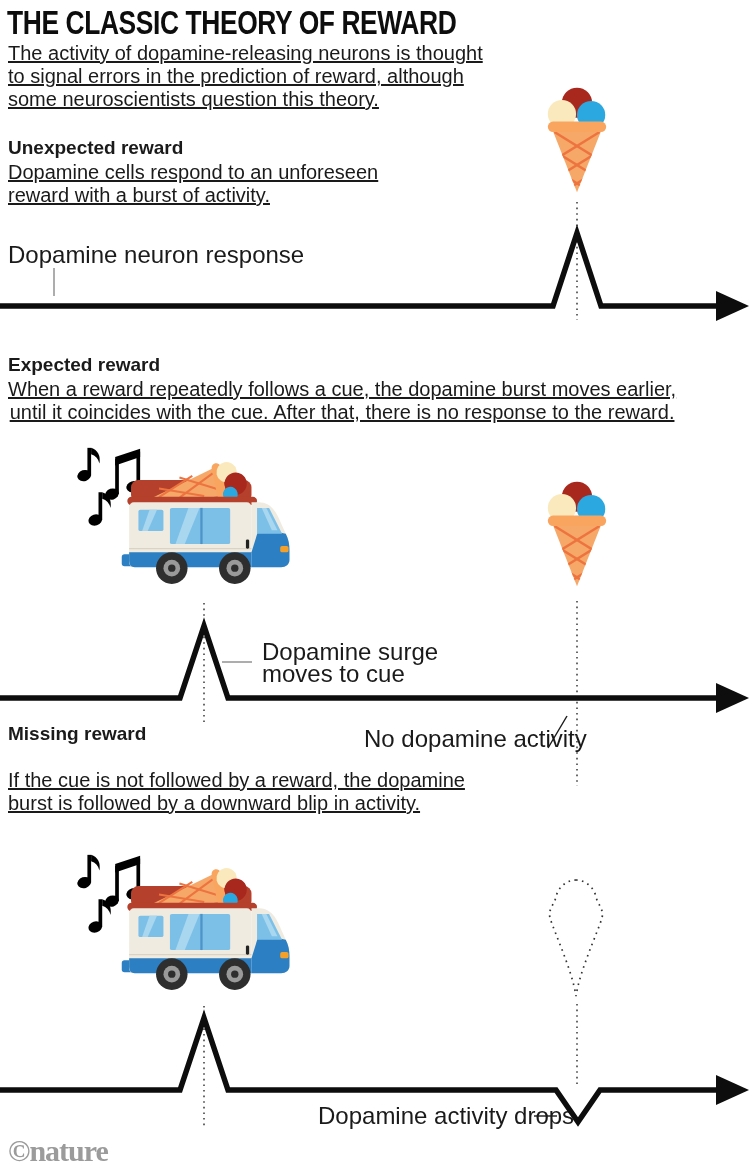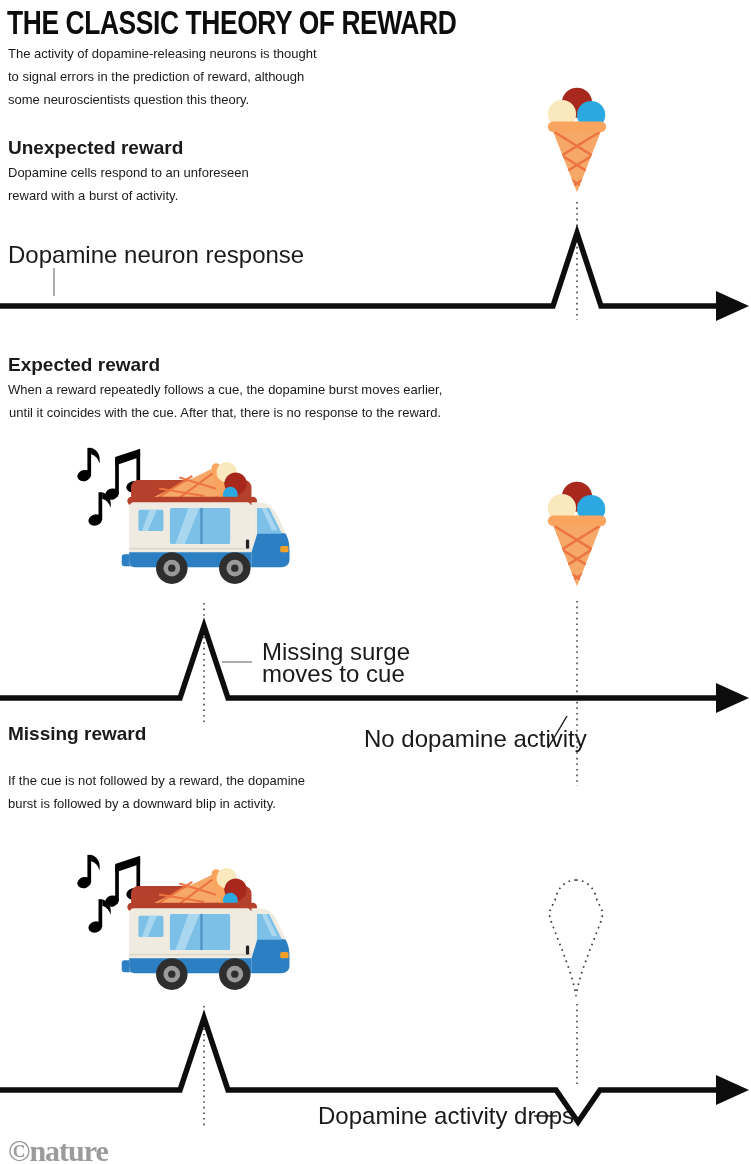--- a/index.html
+++ b/index.html
@@ -5,21 +5,21 @@
   html,body{margin:0;padding:0;background:#fff;}
   #canvas{
     position:relative;width:751px;height:1164px;background:#fff;overflow:hidden;
     font-family:"Liberation Sans",sans-serif;color:#1a1a1a;
   }
   .abs{position:absolute;}
   .title{
     left:7px;top:4px;font-size:33px;font-weight:bold;letter-spacing:-.5px;
     transform:scaleX(.80);transform-origin:left top;white-space:nowrap;color:#0d0d0d;
   }
-  .body-text{font-size:13px;line-height:23px;white-space:pre-line;}
+  .body-text{font-size:20px;line-height:23px;white-space:pre-line;text-decoration:underline;}
   .intro{left:8px;top:42px;}
   .sec-head{font-size:19px;font-weight:bold;white-space:nowrap;}
   .label{font-size:24px;line-height:22px;white-space:pre-line;}
   .credit{
     left:8px;top:1116px;font-family:"Liberation Serif",serif;font-weight:bold;
     font-size:30px;color:#9b9b9b;letter-spacing:-1px;margin-top:18px;
   }
   svg{display:block;}
   #overlay{position:absolute;left:0;top:0;pointer-events:none;}
 </style>
@@ -34,21 +34,21 @@
 some neuroscientists question this theory.</div>
 
   <div class="abs sec-head" style="left:8px;top:137px;">Unexpected reward</div>
   <div class="abs body-text" style="left:8px;top:161px;">Dopamine cells respond to an unforeseen
 reward with a burst of activity.</div>
   <div class="abs label" style="left:8px;top:244px;">Dopamine neuron response</div>
 
   <div class="abs sec-head" style="left:8px;top:354px;">Expected reward</div>
   <div class="abs body-text" style="left:8px;top:378px;text-align:center;">When a reward repeatedly follows a cue, the dopamine burst moves earlier,
 until it coincides with the cue. After that, there is no response to the reward.</div>
-  <div class="abs label" style="left:262px;top:641px;">Missing surge
+  <div class="abs label" style="left:262px;top:641px;">Dopamine surge
 moves to cue</div>
   <div class="abs label" style="left:364px;top:728px;">No dopamine activity</div>
 
   <div class="abs sec-head" style="left:8px;top:723px;">Missing reward</div>
   <div class="abs body-text" style="left:8px;top:769px;">If the cue is not followed by a reward, the dopamine
 burst is followed by a downward blip in activity.</div>
   <div class="abs label" style="left:318px;top:1105px;">Dopamine activity drops</div>
 
   <div class="abs credit">©nature</div>
 

